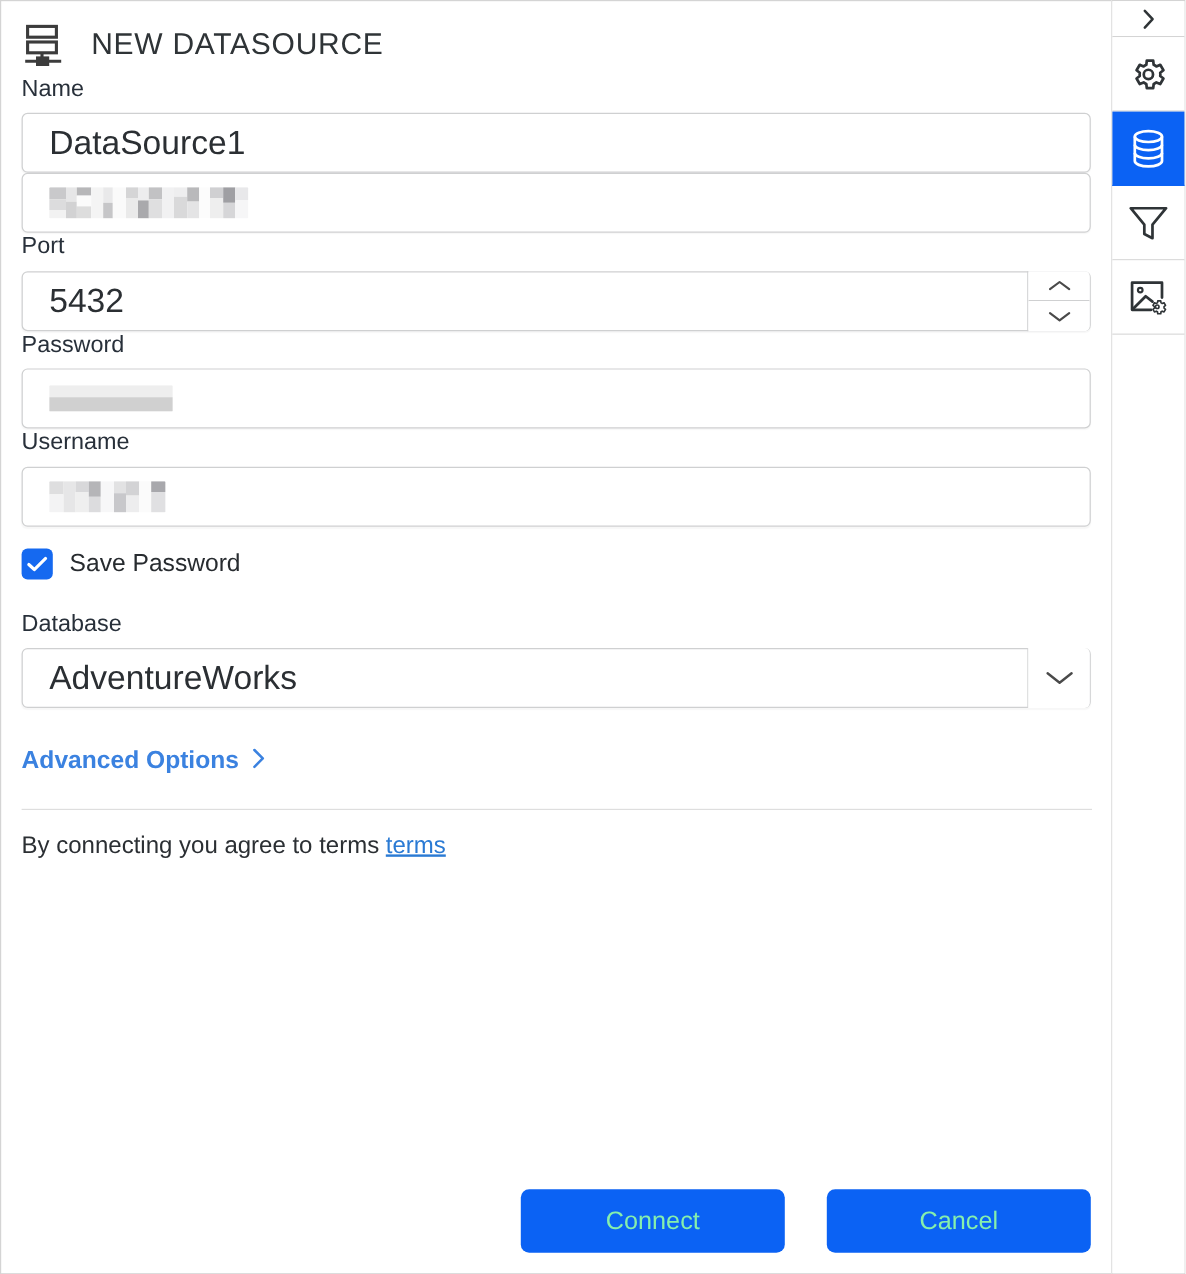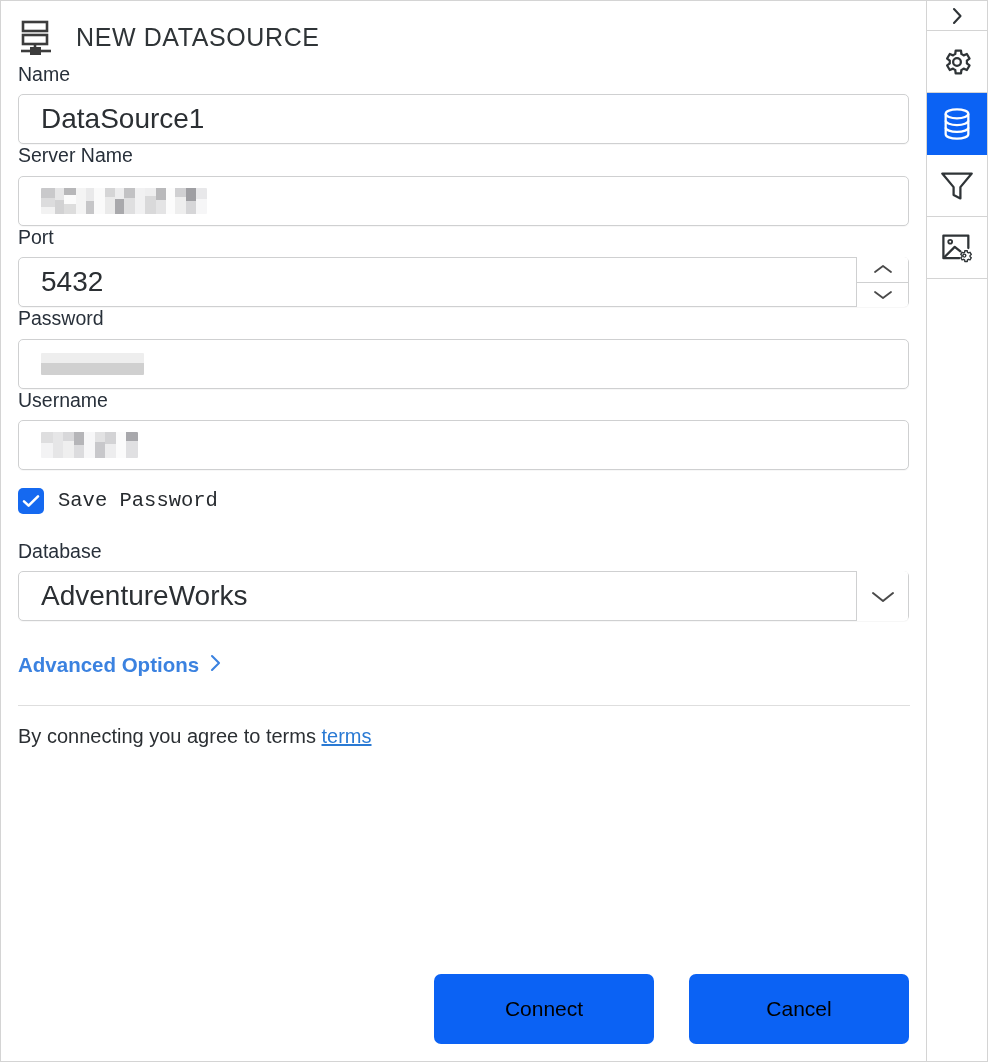--- a/index.html
+++ b/index.html
@@ -151,21 +151,20 @@
     border-radius: 5px;
     background: #1569f0;
     display: flex;
     align-items: center;
     justify-content: center;
     flex: 0 0 26px;
   }
   .check-label {
     font-size: 20.5px;
     color: #272b2f;
-    font-family: Liberation Mono, monospace;
   }
 
   
   .advanced {
     display: flex;
     align-items: flex-start;
     gap: 10px;
     color: #3b82e0;
     font-size: 20.5px;
     font-weight: 600;
@@ -196,25 +195,25 @@
     position: absolute;
     left: 17px;
     right: 17px;
     bottom: 17px;
     display: flex;
     justify-content: flex-end;
     gap: 35px;
   }
   .btn {
     width: 220px;
-    height: 70px;
+    height: 53px;
     border: none;
     border-radius: 7px;
     background: #0b62f4;
-    color: #000000;
+    color: #86efac;
     font-size: 21px;
     font-family: "Liberation Sans", sans-serif;
     cursor: pointer;
     display: flex;
     align-items: center;
     justify-content: center;
   }
 
   
   #sidebar {
@@ -262,21 +261,20 @@
     </div>
 
     <div class="field-block">
       <div class="field-label">Name</div>
       <div class="input-wrap">
         <input class="input-text" type="text" value="DataSource1" style="">
       </div>
     </div>
 
     <div class="field-block">
-      <div class="field-label">Server Name</div>
       <div class="input-wrap">
         <div class="redact server">
           <span style="left:0px;   top:0px;  width:14px; height:10px; background:#c9c9cb;"></span>
           <span style="left:0px;   top:10px; width:14px; height:9px;  background:#dcdcdd;"></span>
           <span style="left:0px;   top:19px; width:14px; height:7px;  background:#f2f2f2;"></span>
           <span style="left:14px;  top:0px;  width:9px;  height:12px; background:#e6e6e7;"></span>
           <span style="left:14px;  top:12px; width:9px;  height:14px; background:#d2d2d3;"></span>
           <span style="left:23px;  top:0px;  width:12px; height:7px;  background:#b7b7b9;"></span>
           <span style="left:23px;  top:7px;  width:12px; height:9px;  background:#fbfbfb;"></span>
           <span style="left:23px;  top:16px; width:12px; height:10px; background:#dddddd;"></span>

